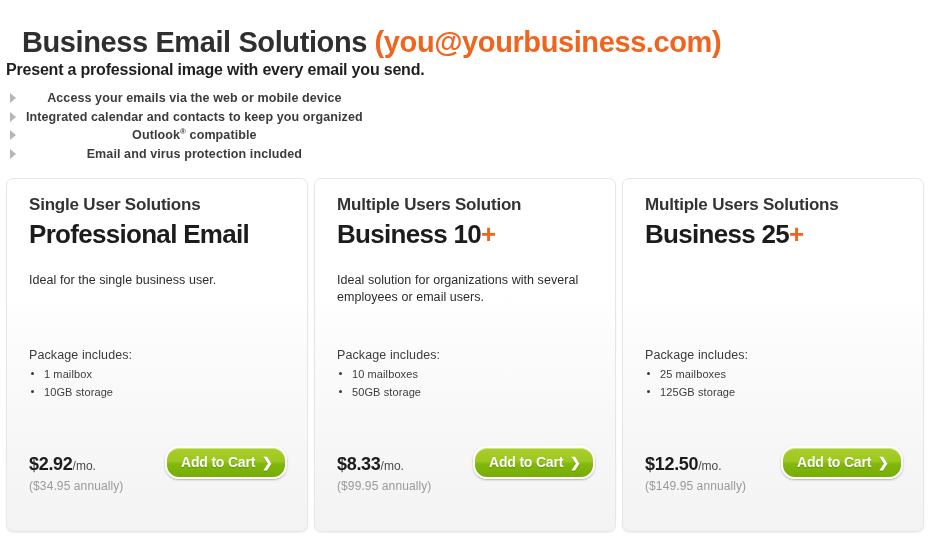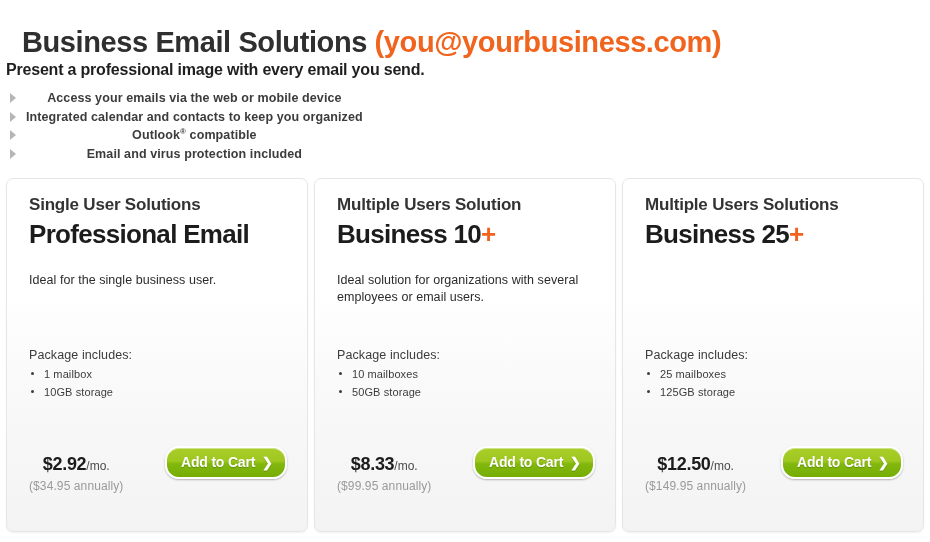--- a/index.html
+++ b/index.html
@@ -165,21 +165,20 @@
     width: 3px;
     height: 3px;
     border-radius: 50%;
     background: #3c3c3c;
   }
 
   .price-block {
     position: absolute;
     left: 22px;
     bottom: 36px;
-    text-align: center;
   }
   .price-main {
     font-size: 18px;
     font-weight: bold;
     color: #1c1c1c;
     letter-spacing: -0.3px;
     line-height: 21px;
     white-space: nowrap;
   }
   .price-main .per {

